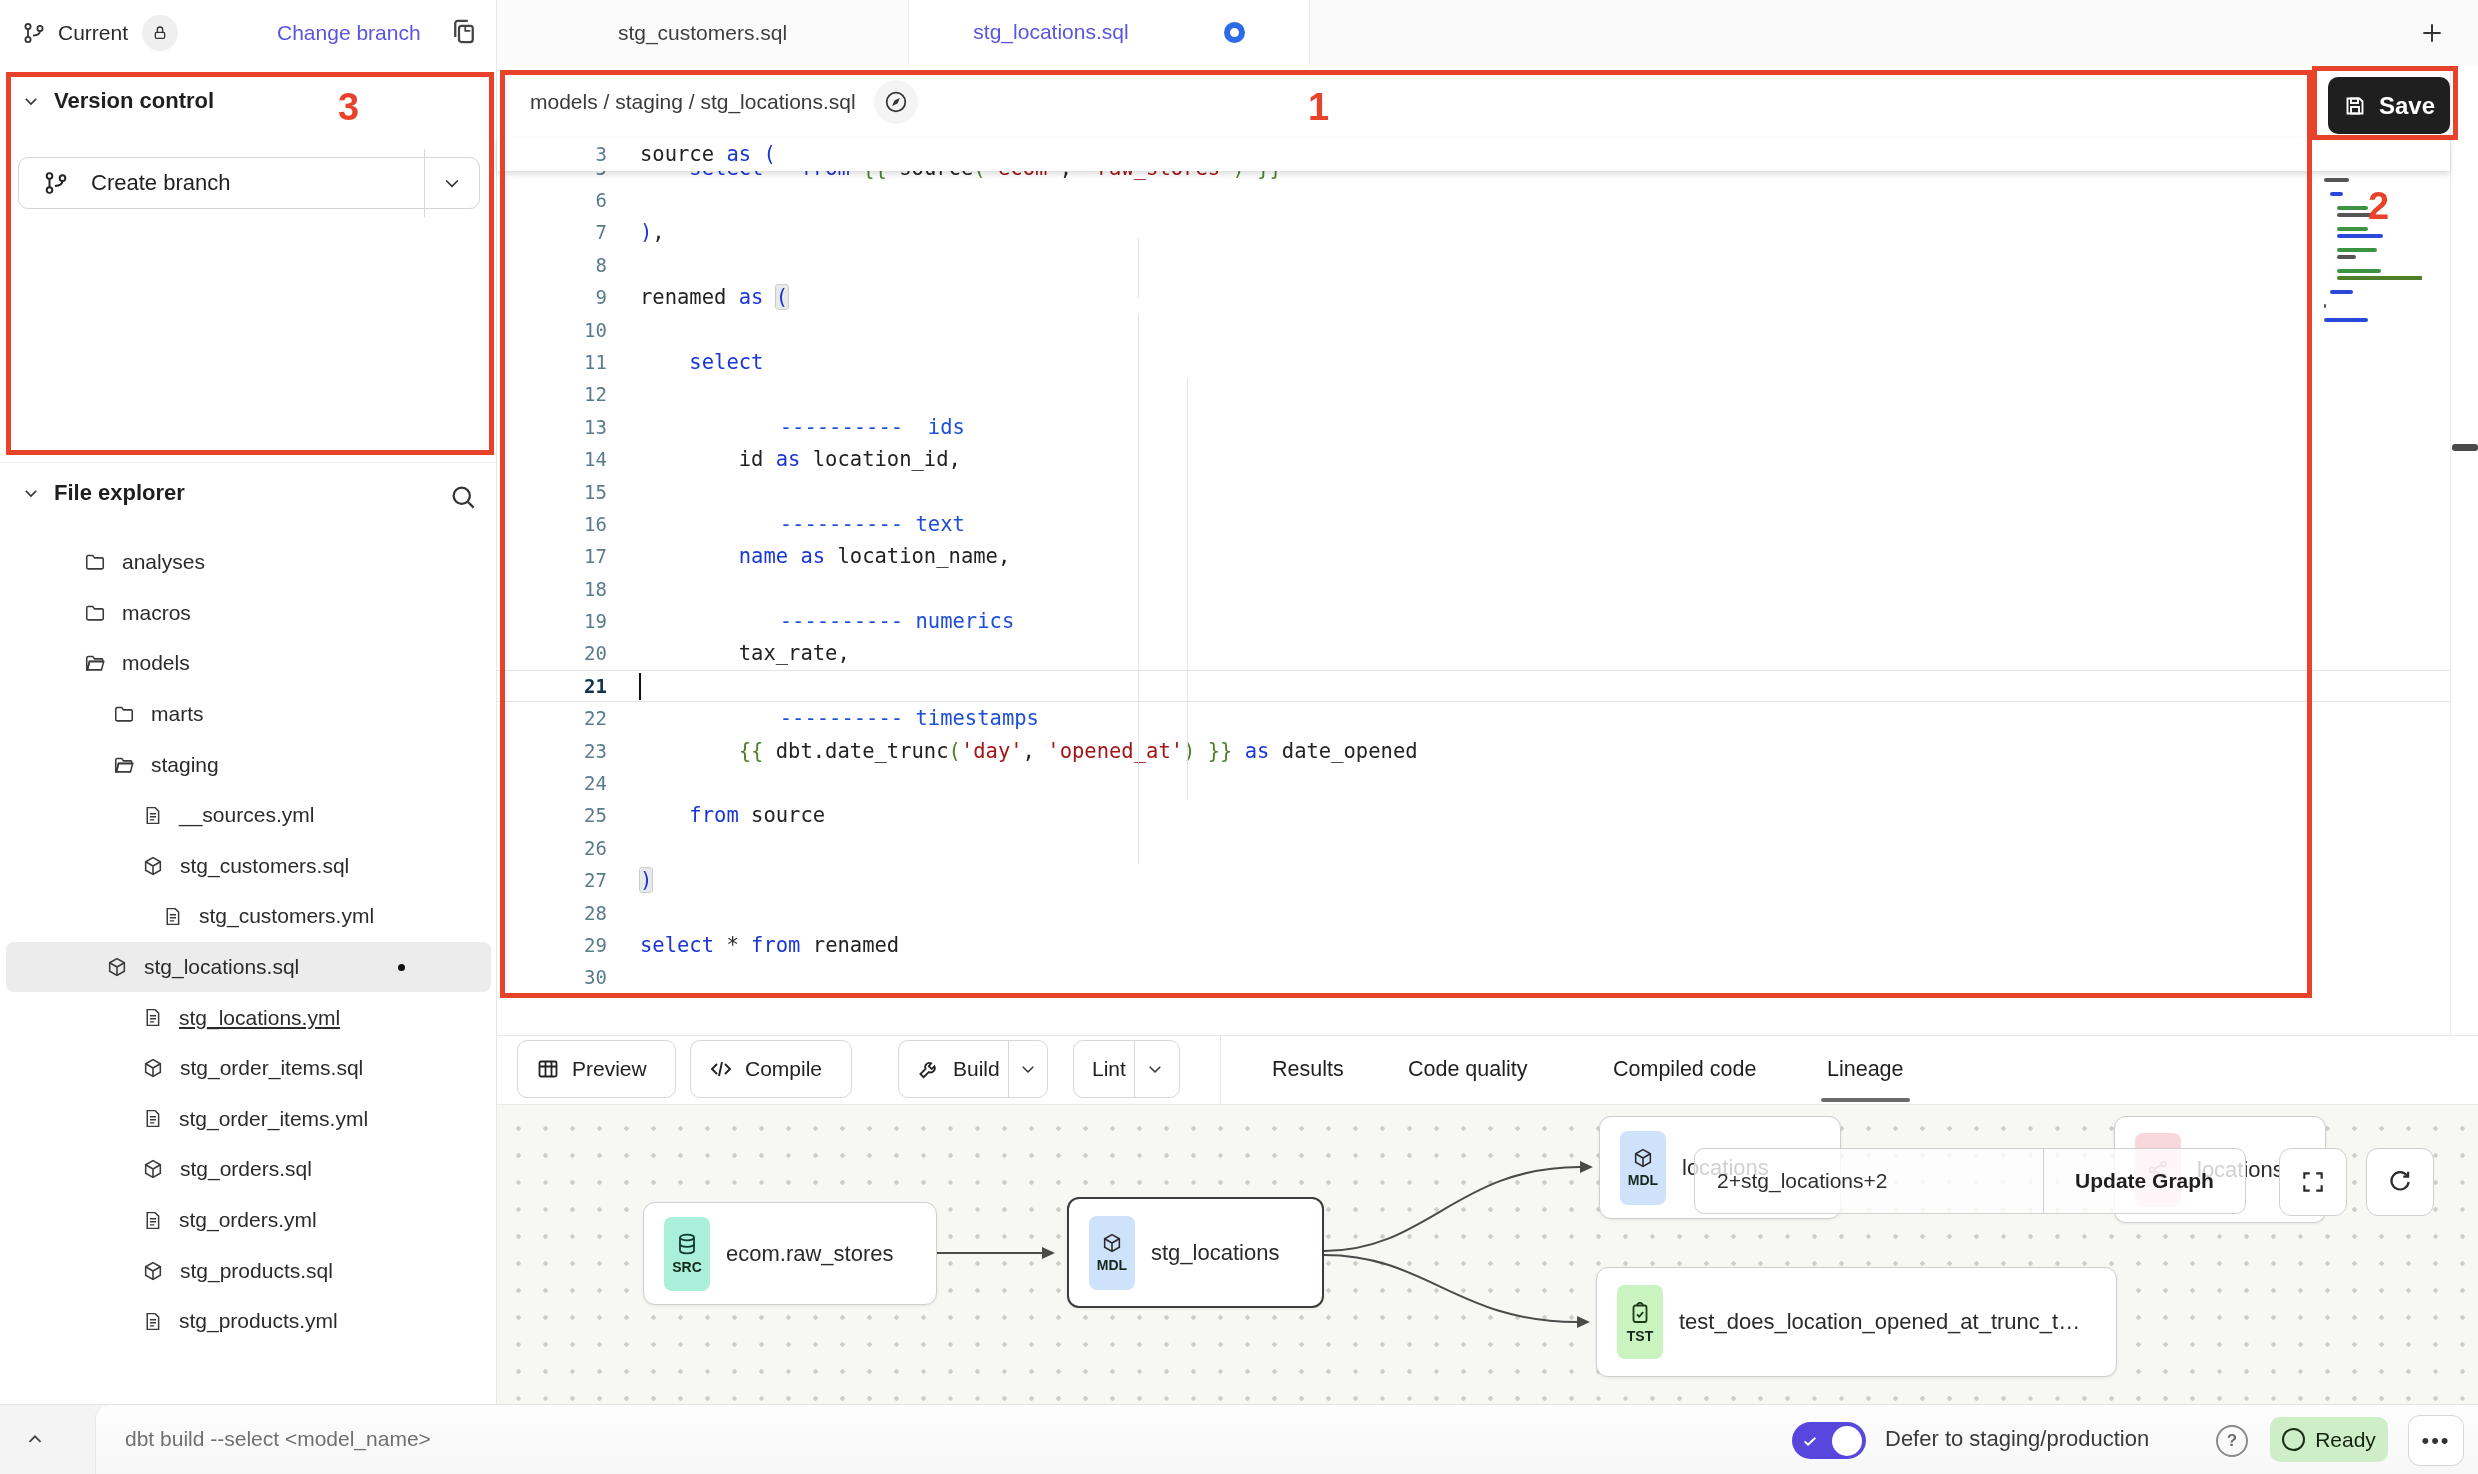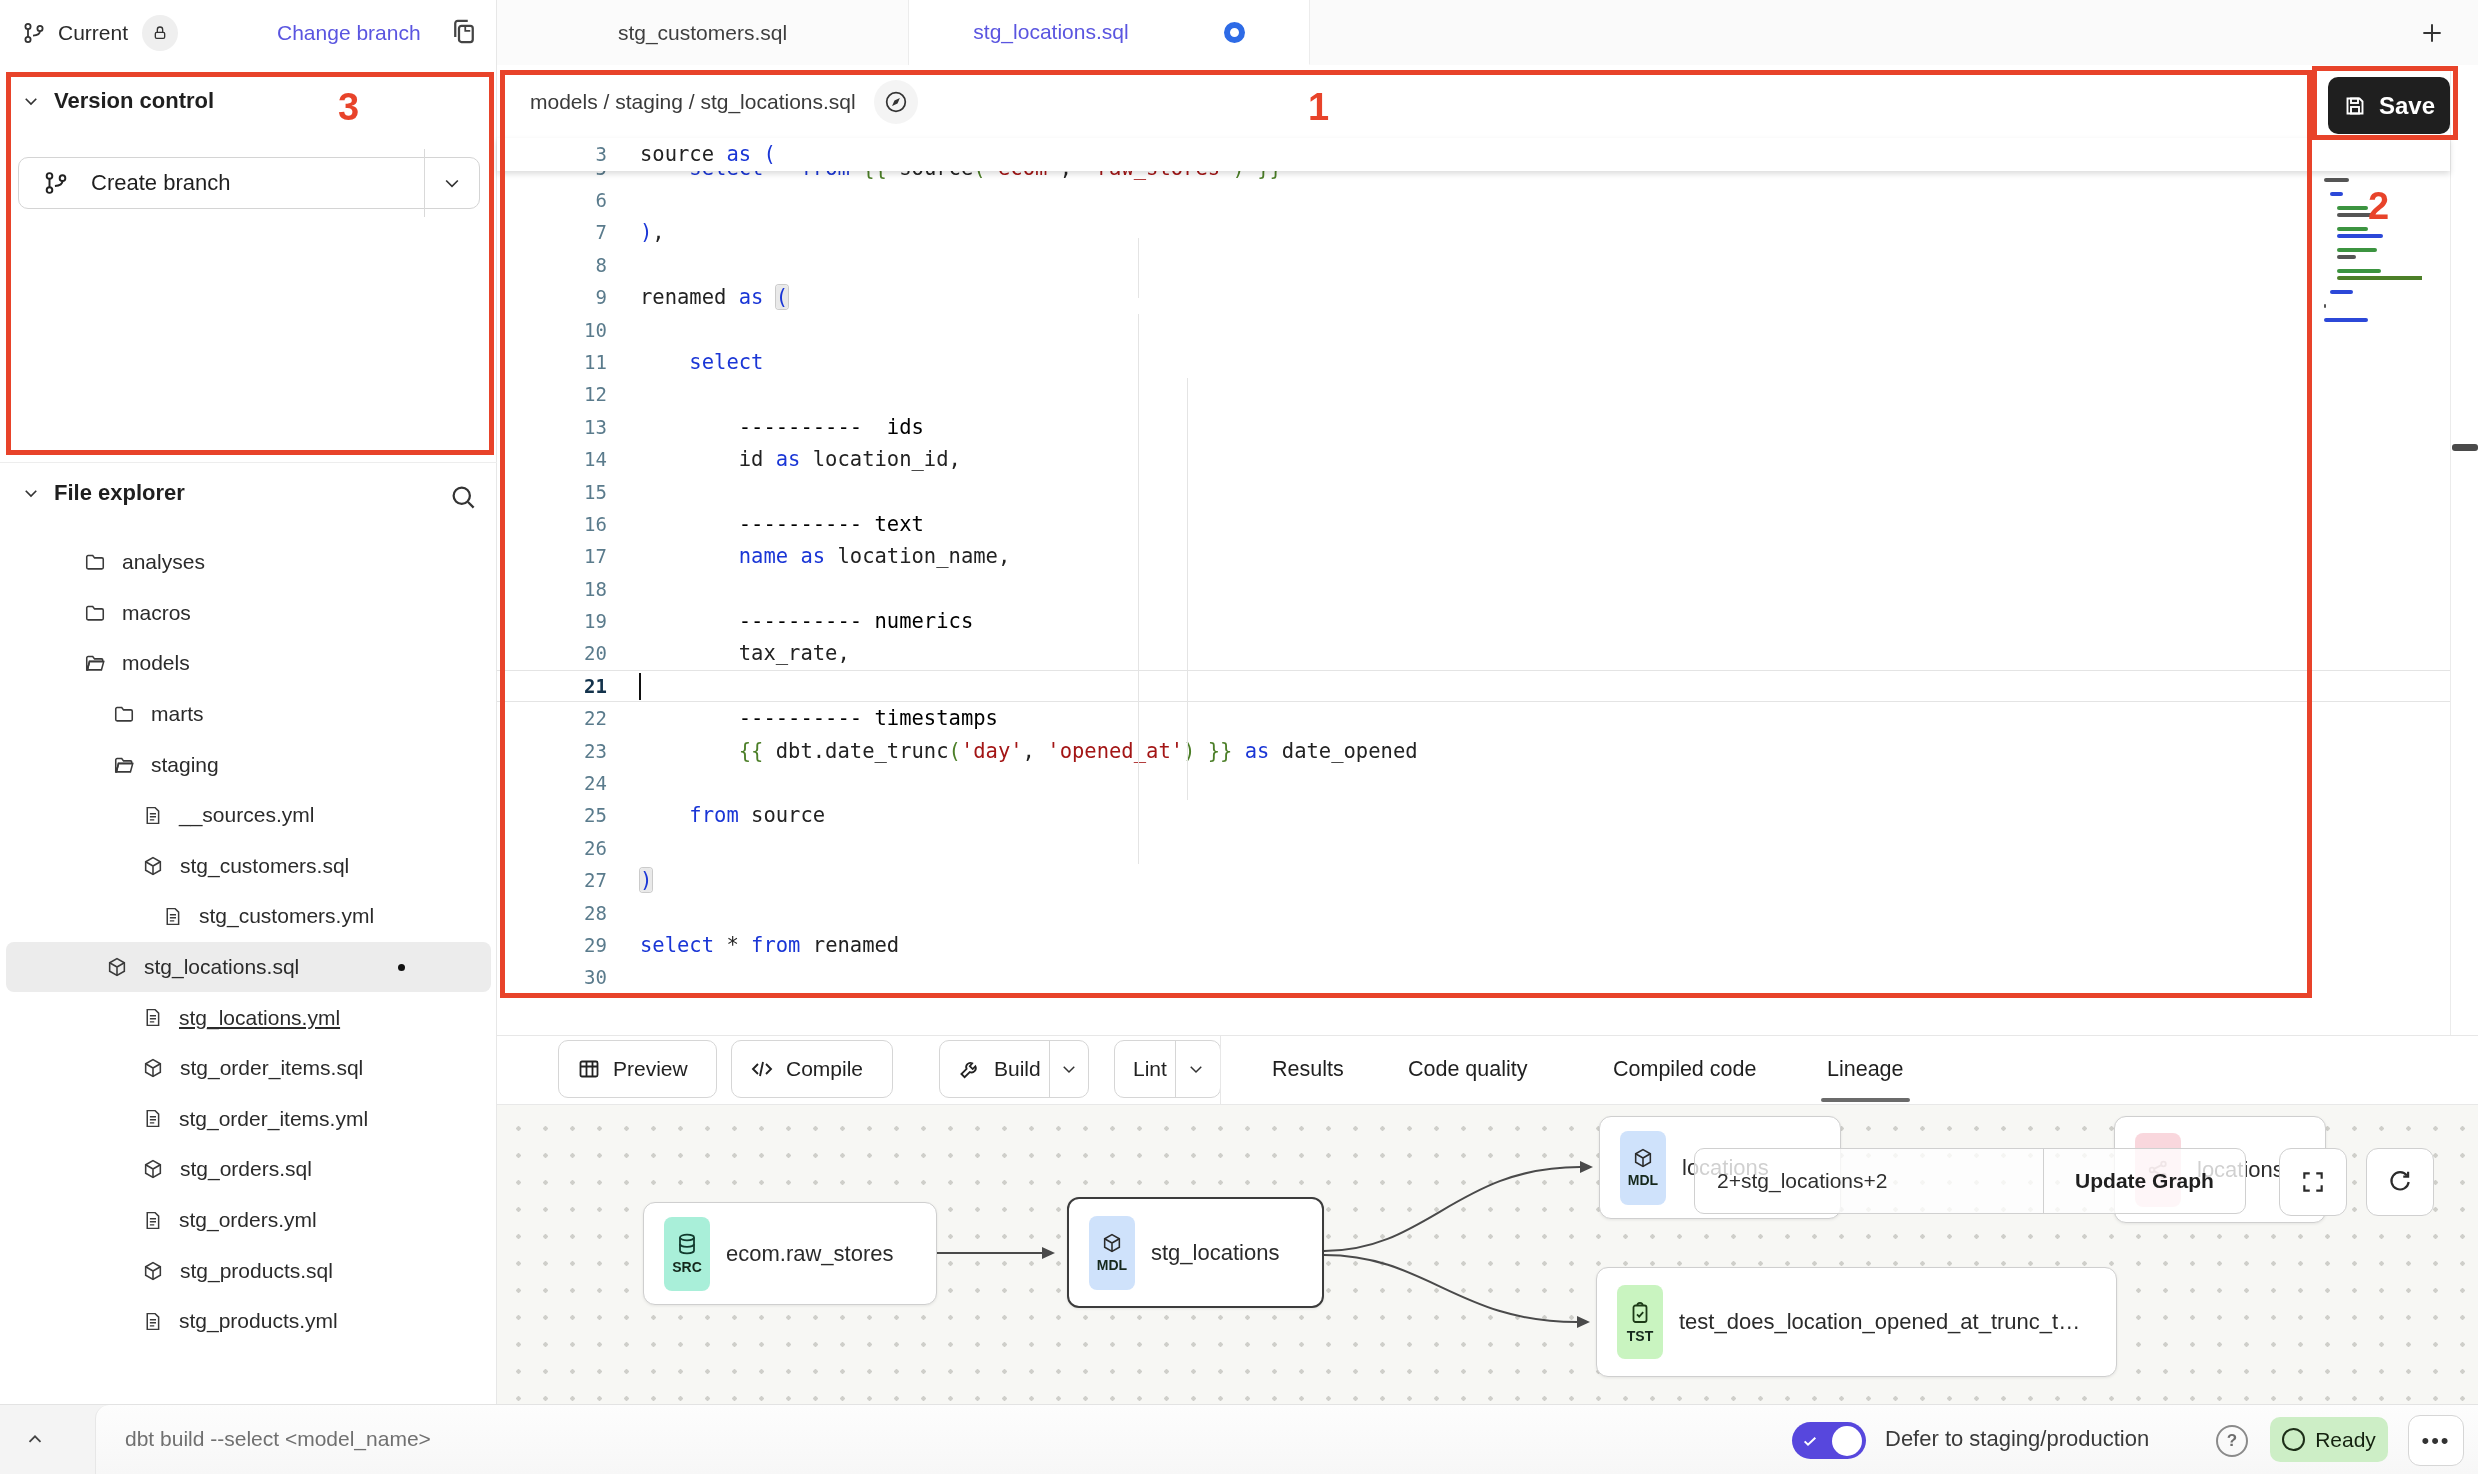--- a/index.html
+++ b/index.html
@@ -51,21 +51,21 @@
   .codewrap{position:absolute;left:497px;top:170px;width:1953px;height:865px;overflow:hidden;
             font-family:"DejaVu Sans Mono",monospace;font-size:20.5px;line-height:32.4px;}
   .code-row{position:relative;height:32.4px;white-space:pre;}
   .code-row.cur{box-shadow:inset 0 1px 0 #e4e4e4, inset 0 -1px 0 #e4e4e4;}
   .cliprow{height:14px;overflow:hidden;}
   .cliprow .inner{margin-top:-18px;}
   .gut{display:inline-block;width:110px;text-align:right;color:#5a7b8c;font-size:19px;vertical-align:top;}
   .code-row.cur .gut{color:#13324b;font-weight:700;}
   .codetxt{display:inline-block;margin-left:33px;}
   .cursorbar{position:absolute;left:142px;top:3px;width:2px;height:27px;background:#111;}
-  .tk-kw{color:#1a36d6;} .tk-str{color:#a31515;} .tk-com{color:#000000;}
+  .tk-kw{color:#1a36d6;} .tk-str{color:#a31515;} .tk-com{color:#1d4ed8;margin-left:41px;}
   .tk-jin{color:#4c7f28;} .tk-txt{color:#222;} .tk-par{color:#1a36d6;}
   .tk-h{background:#e9e9e9;box-shadow:0 0 0 1px #cbcbcb;border-radius:3px;}
   .sticky{position:absolute;left:497px;top:138px;width:1953px;height:33px;background:#fff;z-index:5;
           font-family:"DejaVu Sans Mono",monospace;font-size:20.5px;line-height:33px;white-space:pre;
           box-shadow:0 3px 6px rgba(0,0,0,.14);}
   .guide{position:absolute;width:1px;background:#e4e4e4;}
   .minimap{left:2324px;top:150px;width:98px;height:185px;overflow:hidden;}
   .mm-bar{height:4px;border-radius:2px;margin-bottom:3px;}
   .panel-handle-line{left:2450px;top:66px;width:1px;height:969px;background:#ececec;}
   .panel-dash{left:2452px;top:444px;width:26px;height:7px;border-radius:3px;background:#4a4a4a;}
@@ -74,21 +74,21 @@
   .annbox{border:5px solid #e8432a;box-sizing:border-box;z-index:40;pointer-events:none;}
   .annnum{color:#e8432a;font-size:38px;font-weight:700;z-index:41;pointer-events:none;font-family:"Liberation Sans",sans-serif;}
 
   .savebtn{left:2328px;top:77px;width:122px;height:57px;background:#1f1f1f;border-radius:10px;z-index:60;
            display:flex;align-items:center;justify-content:center;color:#fff;font-size:24px;font-weight:600;}
   .savebtn .icon{margin-right:12px;}
 
   
   .btoolbar{left:497px;top:1035px;width:1981px;height:69px;background:#fff;border-top:1px solid #e7e7e7;box-sizing:border-box;}
   .tbtn{position:absolute;top:1040px;height:58px;border:1px solid #d6d6d6;border-radius:10px;background:#fff;
-        display:flex;align-items:center;font-size:21px;font-weight:500;color:#222;box-sizing:border-box;margin-left:41px;}
+        display:flex;align-items:center;font-size:21px;font-weight:500;color:#222;box-sizing:border-box;}
   .tbtn .icon{margin:0 12px 0 18px;}
   .tbtn .lbl{margin-right:20px;}
   .split-div{width:1px;height:56px;background:#d6d6d6;}
   .split-caret{width:40px;display:flex;align-items:center;justify-content:center;height:100%;}
   .tool-divider{left:1220px;top:1035px;width:1px;height:69px;background:#e7e7e7;}
   .btab{position:absolute;top:1035px;height:68px;display:flex;align-items:center;font-size:21.5px;color:#1f1f1f;}
   .btab.active:after{content:"";position:absolute;left:-6px;right:-6px;bottom:1px;height:4px;background:#6b6b6b;border-radius:2px;}
   .copilot{left:2236px;top:1040px;width:206px;height:58px;border:1px solid #d6d6d6;border-radius:12px;background:#fff;
            display:flex;align-items:center;justify-content:center;font-size:21px;color:#1f1f1f;}
 

